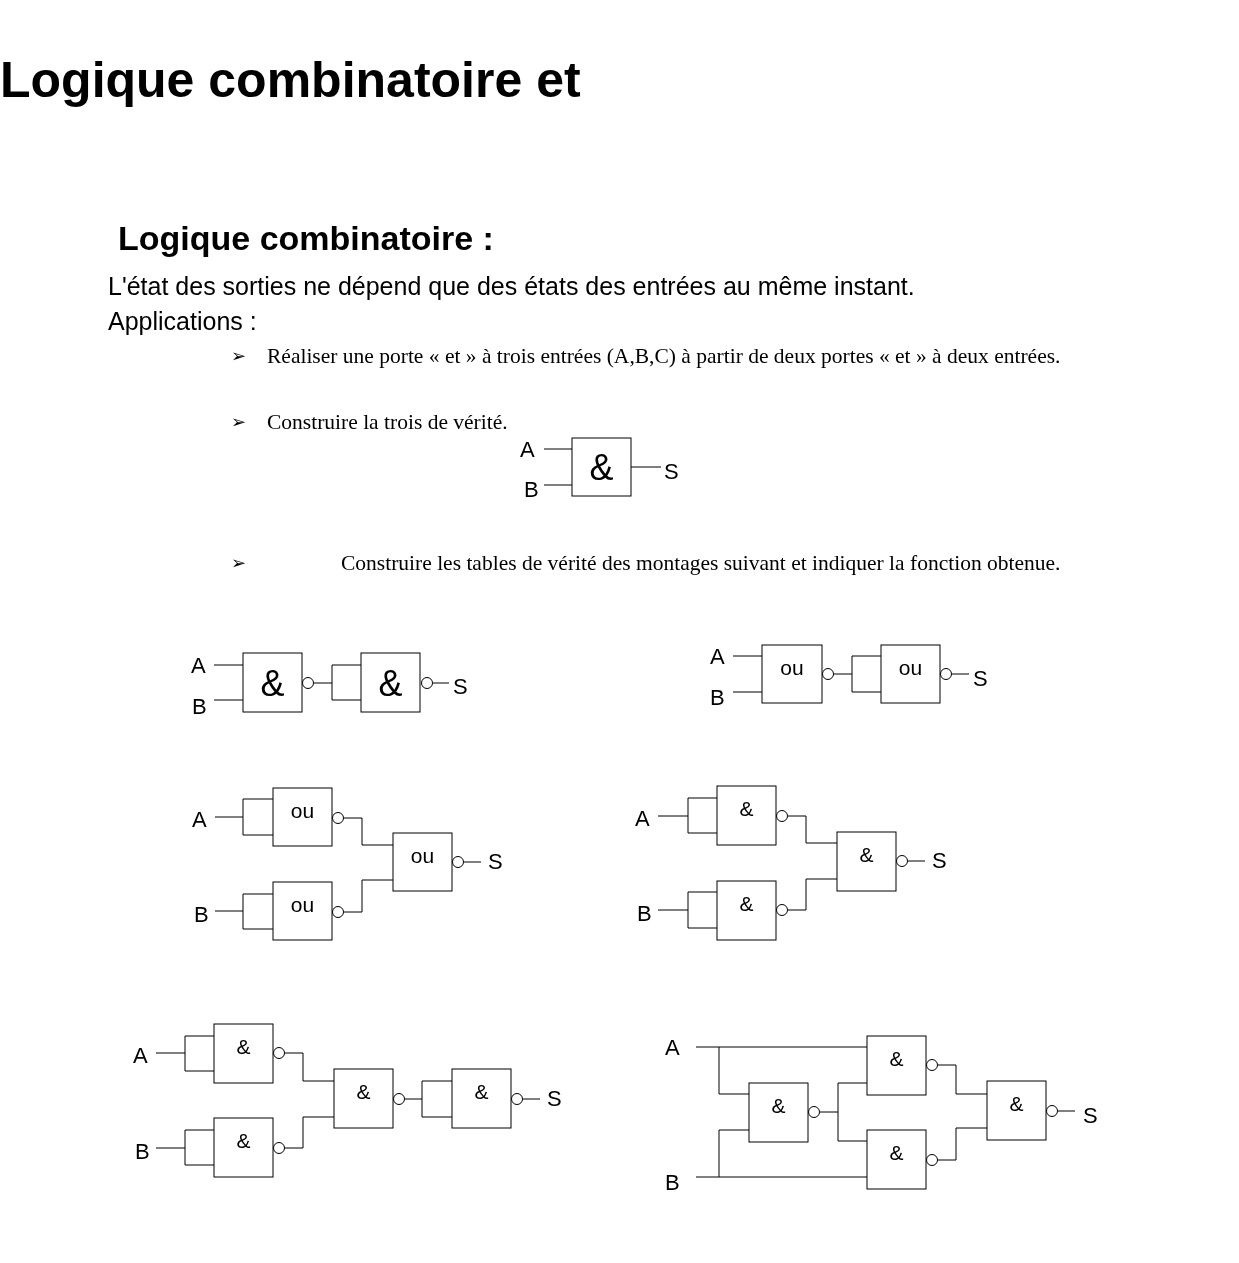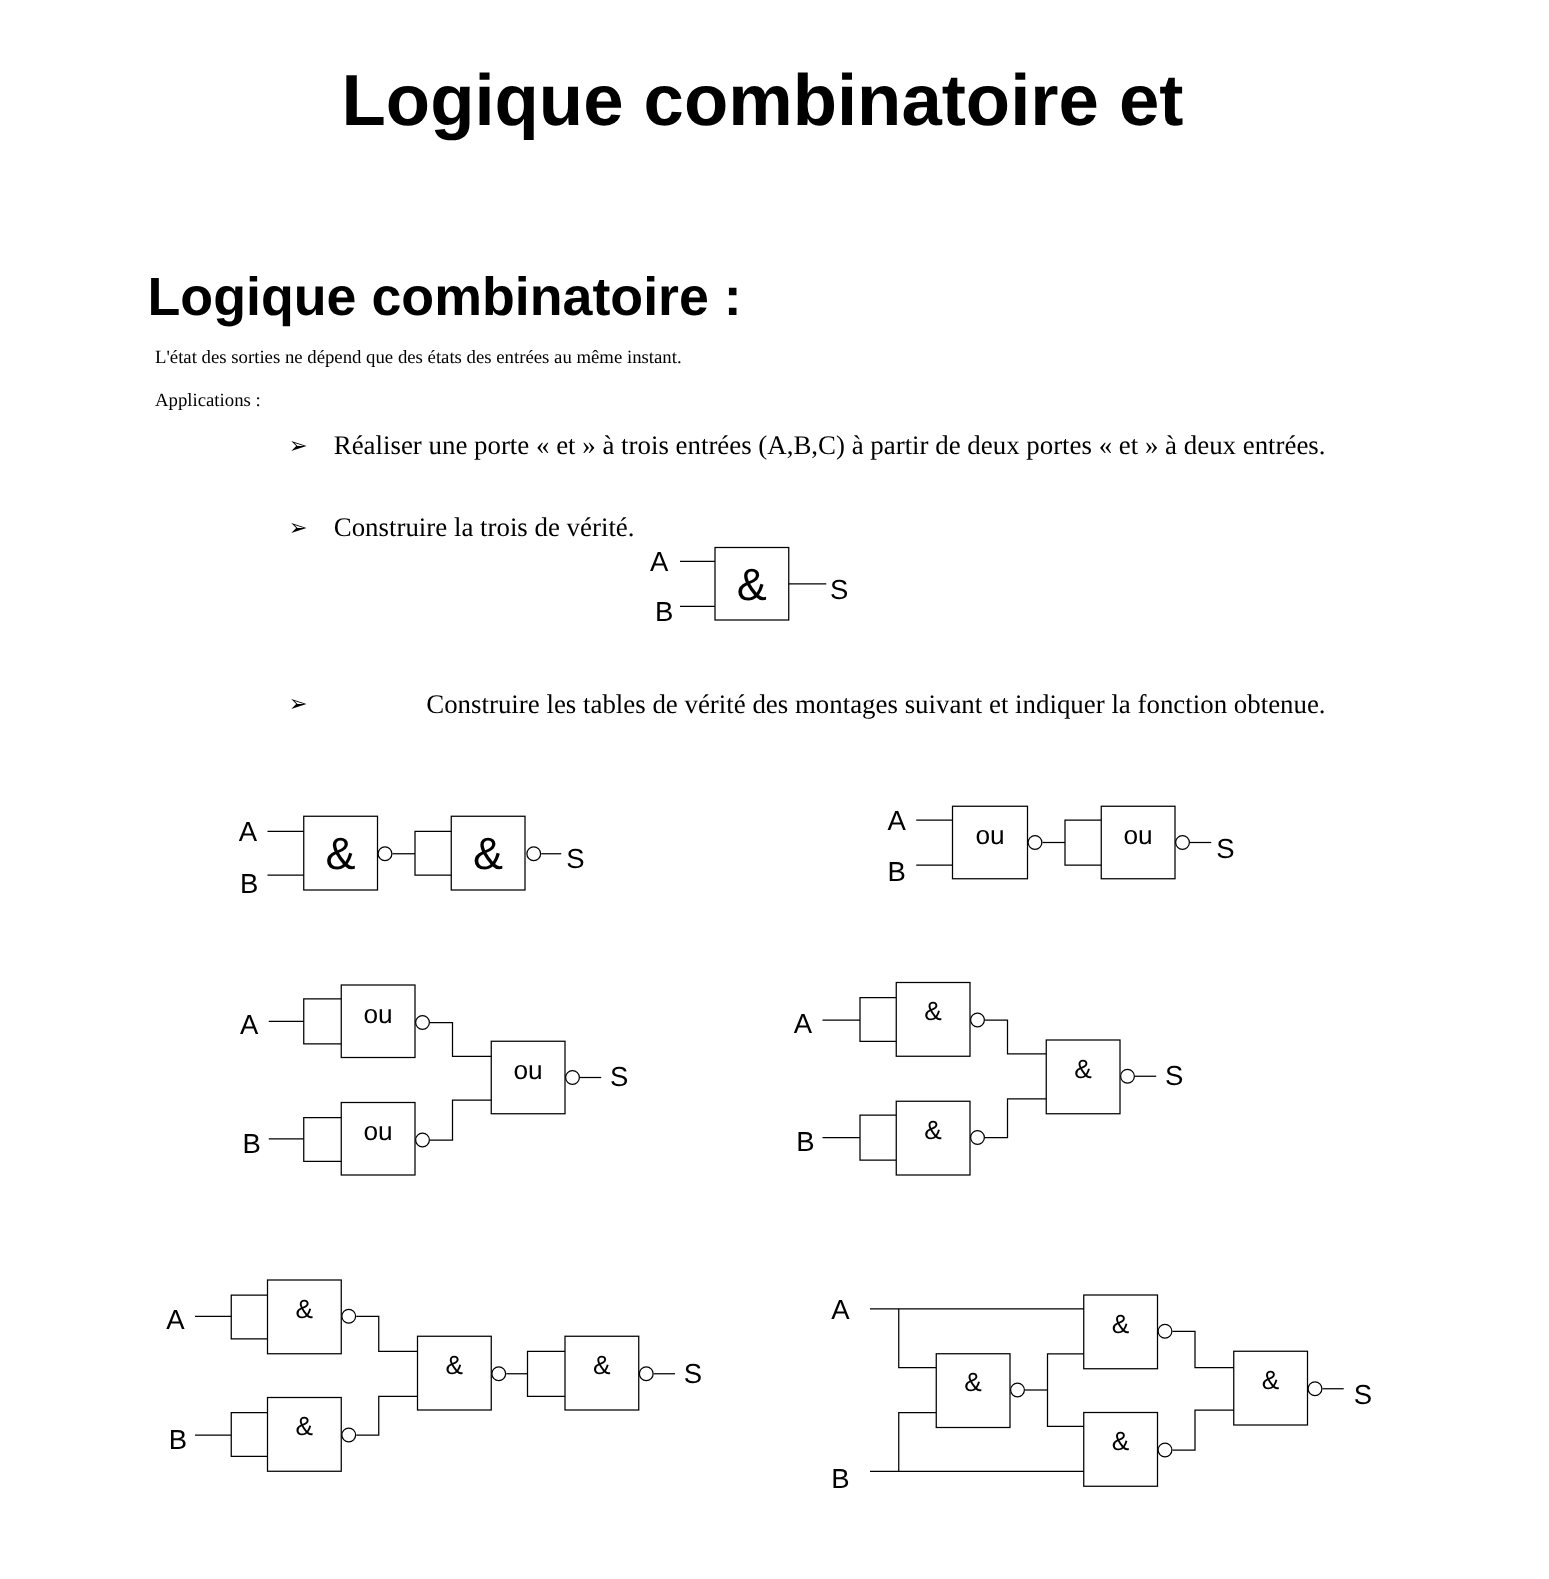--- a/index.html
+++ b/index.html
@@ -1,28 +1,28 @@
 <!DOCTYPE html>
 <html><head>
 <meta charset="utf-8">
 <style>
   html, body { margin: 0; padding: 0; background: #ffffff; }
   body { width: 1239px; height: 1263px; position: relative; overflow: hidden; color: #000; }
   .title {
     position: absolute; left: 0; width: 1220px; top: 48px;
-    text-align: center; font-family: "Liberation Sans", sans-serif;
-    font-weight: bold; font-size: 58px; line-height: 65px; margin: 0;
+    text-align: left; font-family: "Liberation Sans", sans-serif;
+    font-weight: bold; font-size: 50px; line-height: 65px; margin: 0;
   }
   .h2 {
     position: absolute; left: 118px; top: 216px; margin: 0;
-    font-family: "Liberation Sans", sans-serif; font-weight: bold; font-size: 43px; line-height: 44px;
+    font-family: "Liberation Sans", sans-serif; font-weight: bold; font-size: 34px; line-height: 44px;
   }
   .p {
-    position: absolute; left: 124px; margin: 0;
-    font-family: Liberation Serif, serif; font-size: 15px; line-height: 31px;
+    position: absolute; left: 108px; margin: 0;
+    font-family: Liberation Sans, sans-serif; font-size: 25px; line-height: 31px;
   }
   .bullet {
     position: absolute; left: 231px; width: 880px;
     font-family: "Liberation Serif", serif; font-size: 21.5px; line-height: 31px;
   }
   .bullet .arrow { position: absolute; left: 0; top: 0; font-size: 18px; }
   .bullet .txt { display: block; margin-left: 36px; font-family: Liberation Serif, serif; }
   .indent { display: inline-block; width: 74px; }
   svg.diagram { position: absolute; left: 0; top: 0; }
   svg text { font-family: "Liberation Sans", sans-serif; fill: #000; }

